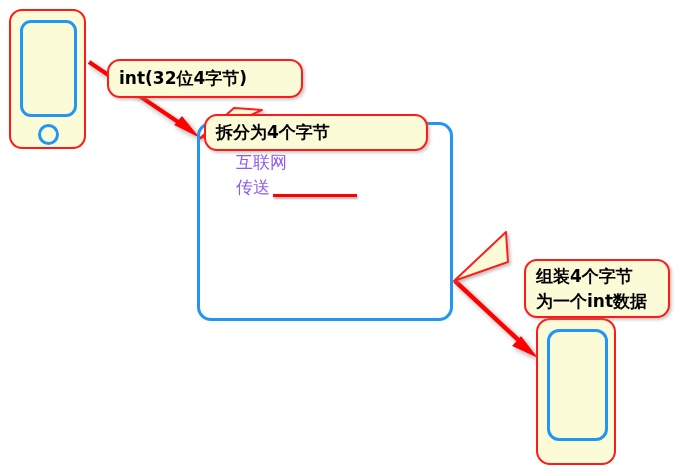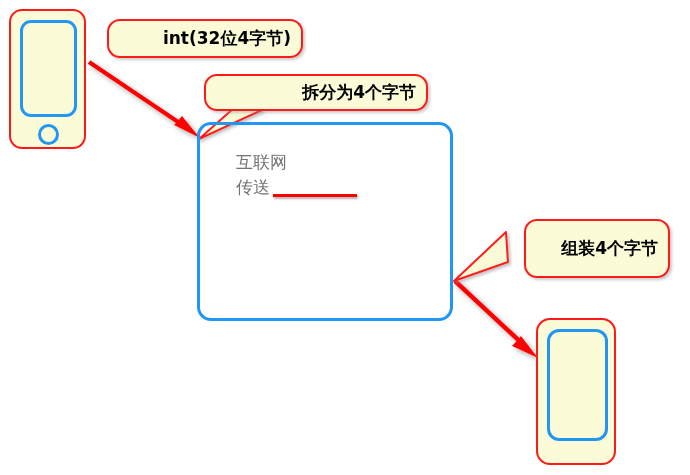--- a/index.html
+++ b/index.html
@@ -99,21 +99,21 @@
     box-sizing: border-box;
     background: transparent;
   }
   #internet-text {
     position: absolute;
     left: 36px;
     top: 25px;
     font-family: "DejaVu Sans", "Liberation Sans", sans-serif;
     font-size: 17px;
     line-height: 25px;
-    color: #737373;
+    color: #8b5cf6;
     white-space: nowrap;
   }
   #internet-text .line {
     display: block;
     position: relative;
   }
   #internet-text .underline-mark {
     position: absolute;
     left: 37px;
     top: 44px;
@@ -129,23 +129,24 @@
     background: #fcfbd8;
     border: 2px solid #ff1a1a;
     border-radius: 13px;
     box-sizing: border-box;
     color: #000000;
     font-family: "DejaVu Sans", "Liberation Sans", sans-serif;
     font-weight: bold;
     font-size: 17px;
     display: flex;
     align-items: center;
-    justify-content: flex-end;
+    justify-content: flex-start;
     padding: 16px 10px;
     box-shadow: 2px 2px 3px rgba(140,140,140,0.45);
+    margin-top: 40px;
   }
   .callout .txt {
     display: block;
     white-space: nowrap;
     line-height: 23px;
   }
 
   #callout-int {
     left: 107px;
     top: 19px;
@@ -224,16 +225,17 @@
     <span class="txt">int(32位4字节)</span>
   </div>
 
   <div class="callout" id="callout-split">
     <span class="txt">拆分为4个字节</span>
   </div>
 
   <div class="callout" id="callout-assemble">
     <span>
       <span class="txt">组装4个字节</span>
+      <span class="txt">为一个int数据</span>
     </span>
   </div>
 
 </div>
 
 </body></html>

